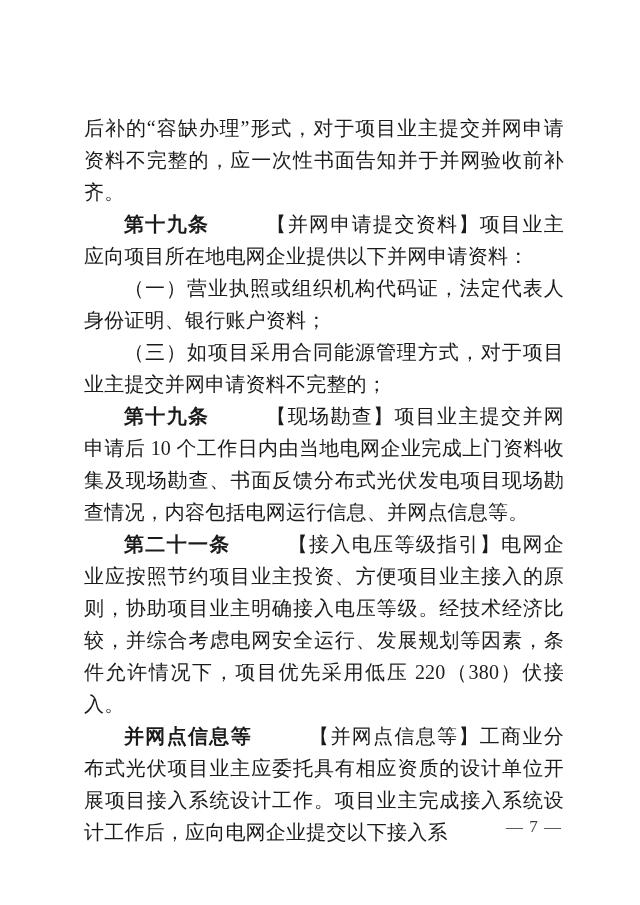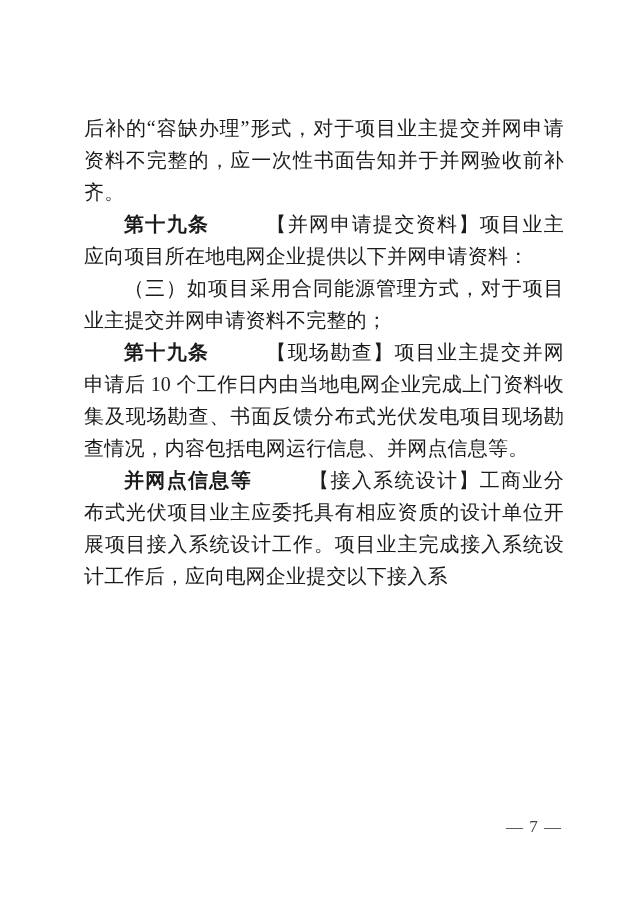--- a/index.html
+++ b/index.html
@@ -60,26 +60,28 @@
 </head>
 <body>
 
 <div class="sheet">
   <div class="content">
 
     <p class="para no-indent">后补的“容缺办理”形式，对于项目业主提交并网申请资料不完整的，应一次性书面告知并于并网验收前补齐。</p>
 
     <p class="para"><span class="art-num">第十九条</span><span class="art-title">【并网申请提交资料】</span><span>项目业主应向项目所在地电网企业提供以下并网申请资料：</span></p>
 
+    <p class="para">（一）营业执照或组织机构代码证，法定代表人身份证明、银行账户资料；</p>
 
 
     <p class="para">（三）如项目采用合同能源管理方式，对于项目业主提交并网申请资料不完整的；</p>
 
 
     <p class="para"><span class="art-num">第十九条</span><span class="art-title">【现场勘查】</span><span>项目业主提交并网申请后 10 个工作日内由当地电网企业完成上门资料收集及现场勘查、书面反馈分布式光伏发电项目现场勘查情况，内容包括电网运行信息、并网点信息等。</span></p>
 
+    <p class="para"><span class="art-num">第二十一条</span><span class="art-title">【接入电压等级指引】</span><span>电网企业应按照节约项目业主投资、方便项目业主接入的原则，协助项目业主明确接入电压等级。经技术经济比较，并综合考虑电网安全运行、发展规划等因素，条件允许情况下，项目优先采用低压 220（380）伏接入。</span></p>
 
-    <p class="para"><span class="art-num">并网点信息等</span><span class="art-title">【接入系统设计】</span><span>工商业分布式光伏项目业主应委托具有相应资质的设计单位开展项目接入系统设计工作。项目业主完成接入系统设计工作后，应向电网企业提交以下接入系</span></p>
+    <p class="para"><span class="art-num">并网点信息等</span><span class="art-title">【并网点信息等】</span><span>工商业分布式光伏项目业主应委托具有相应资质的设计单位开展项目接入系统设计工作。项目业主完成接入系统设计工作后，应向电网企业提交以下接入系</span></p>
 
   </div>
 
   <div class="page-num">— 7 —</div>
 </div>
 
 </body></html>

